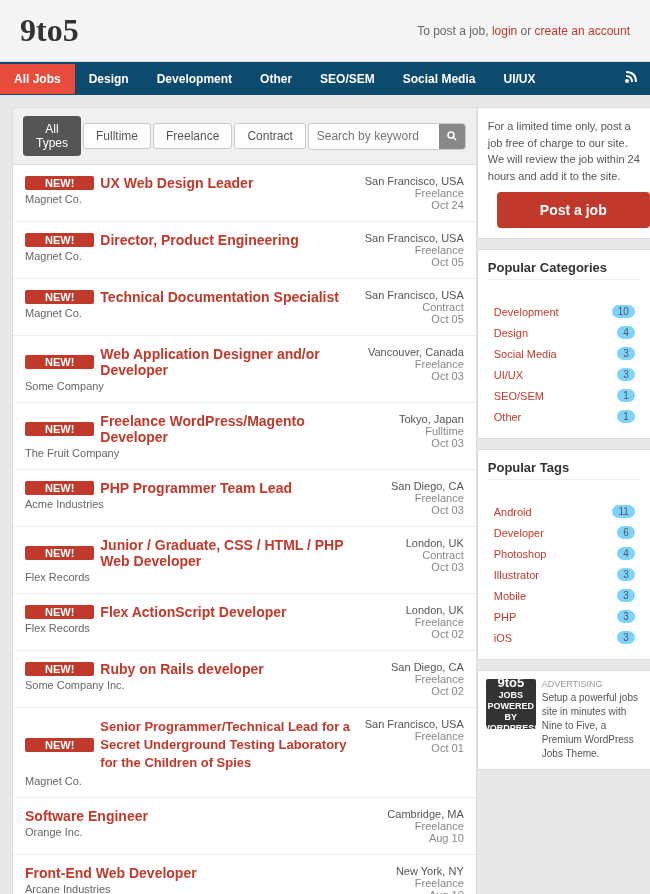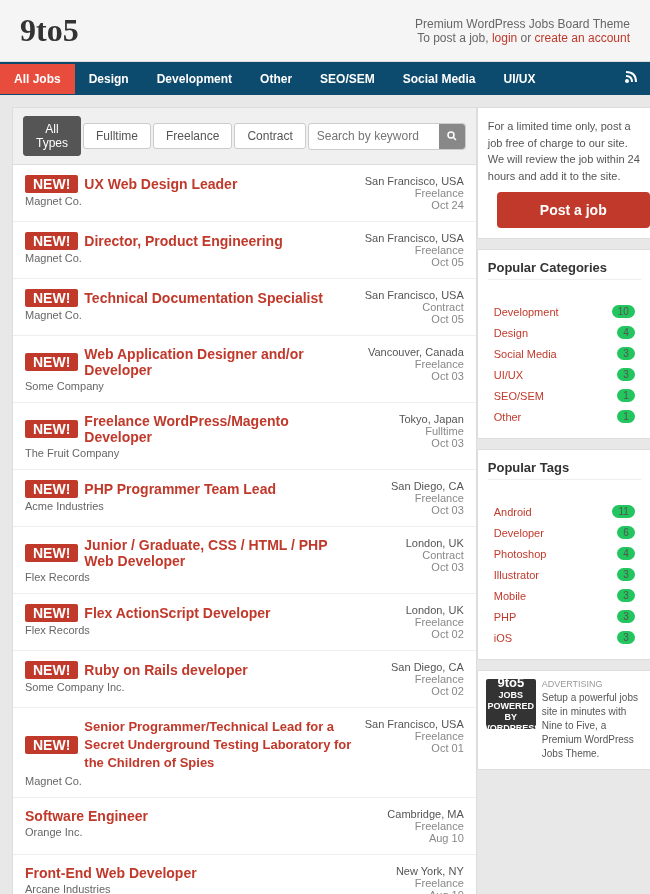--- a/index.html
+++ b/index.html
@@ -31,21 +31,21 @@
     .filter-btn.active { background: #555; color: #fff; border-color: #555; }
     .search-wrapper { margin-left: auto; display: flex; align-items: center; border: 1px solid #ccc; background: #fff; border-radius: 3px; }
     .search-input { border: none; outline: none; padding: 4px 8px; font-size: 12px; width: 130px; color: #999; }
     .search-btn { background: #888; border: none; padding: 5px 8px; cursor: pointer; color: #fff; border-radius: 0 3px 3px 0; }
     
     
     .job-list { }
     .job-item { padding: 10px 12px; border-bottom: 1px solid #eee; display: flex; align-items: flex-start; gap: 8px; }
     .job-main { flex: 1; }
     .job-title-row { display: flex; align-items: center; gap: 6px; margin-bottom: 2px; }
-    .new-badge { background: #c0392b; color: #fff; font-size: 14px; padding: 1px 8px; border-radius: 2px; font-weight: bold; flex-shrink: 0; }
+    .new-badge { background: #c0392b; color: #fff; font-size: 11px; padding: 1px 20px; border-radius: 2px; font-weight: bold; flex-shrink: 0; }
     .job-title { color: #c0392b; font-size: 14px; font-weight: bold; text-decoration: none; }
     .job-company { color: #666; font-size: 11px; margin-top: 2px; }
     .job-meta { text-align: right; min-width: 100px; }
     .job-location { color: #555; font-size: 11px; }
     .job-type { color: #888; font-size: 11px; }
     .job-date { color: #888; font-size: 11px; }
     
     
     .job-title-multiline { color: #c0392b; font-size: 13px; font-weight: bold; text-decoration: none; line-height: 1.4; }
     
@@ -58,37 +58,36 @@
     .sidebar-box { background: #fff; border: 1px solid #ddd; padding: 10px; }
     .sidebar-text { font-size: 11px; color: #555; line-height: 1.5; margin-bottom: 8px; }
     
     .post-job-btn { background: #c0392b; color: #fff; border: none; padding: 10px 0; width: 100%; font-size: 14px; font-weight: bold; cursor: pointer; border-radius: 4px; margin-left: 9px; }
     
     .sidebar-section-title { font-size: 13px; font-weight: bold; color: #333; margin-bottom: 22px; border-bottom: 1px solid #eee; padding-bottom: 4px; }
     
     .category-list, .tag-list { list-style: none; }
     .category-item, .tag-item { display: flex; justify-content: space-between; align-items: center; padding: 3px 6px; margin-bottom: 2px; font-size: 11px; }
     .category-item a, .tag-item a { color: #c0392b; text-decoration: none; }
-    .category-count, .tag-count { background: #22c55e; color: #555; padding: 1px 6px; border-radius: 10px; font-size: 10px; }
+    .category-count, .tag-count { background: #7dd3fc; color: #555; padding: 1px 6px; border-radius: 10px; font-size: 10px; }
     
     
     .ad-box { display: flex; gap: 6px; border: 1px solid #ddd; padding: 8px; background: #fff; }
     .ad-logo { width: 50px; height: 50px; background: #333; display: flex; align-items: center; justify-content: center; flex-shrink: 0; border-radius: 2px; }
     .ad-logo-text { color: #fff; font-size: 9px; font-weight: bold; text-align: center; line-height: 1.2; }
     .ad-logo-text .nine { font-size: 13px; }
     .ad-text { font-size: 10px; color: #555; line-height: 1.4; }
     .ad-label { font-size: 9px; color: #999; text-transform: uppercase; margin-bottom: 2px; }
   </style>
 </head>
 <body>
 
 <div class="header">
   <div class="logo">9to5</div>
   <div class="header-right">
-    <div class="tagline">Premium WordPress Jobs Board Theme</div>
     <div class="links">
       <span>To post a job,</span>
       <a href="#">login</a>
       <span>or</span>
       <a href="#">create an account</a>
     </div>
   </div>
 </div>
 
 <nav class="nav">

